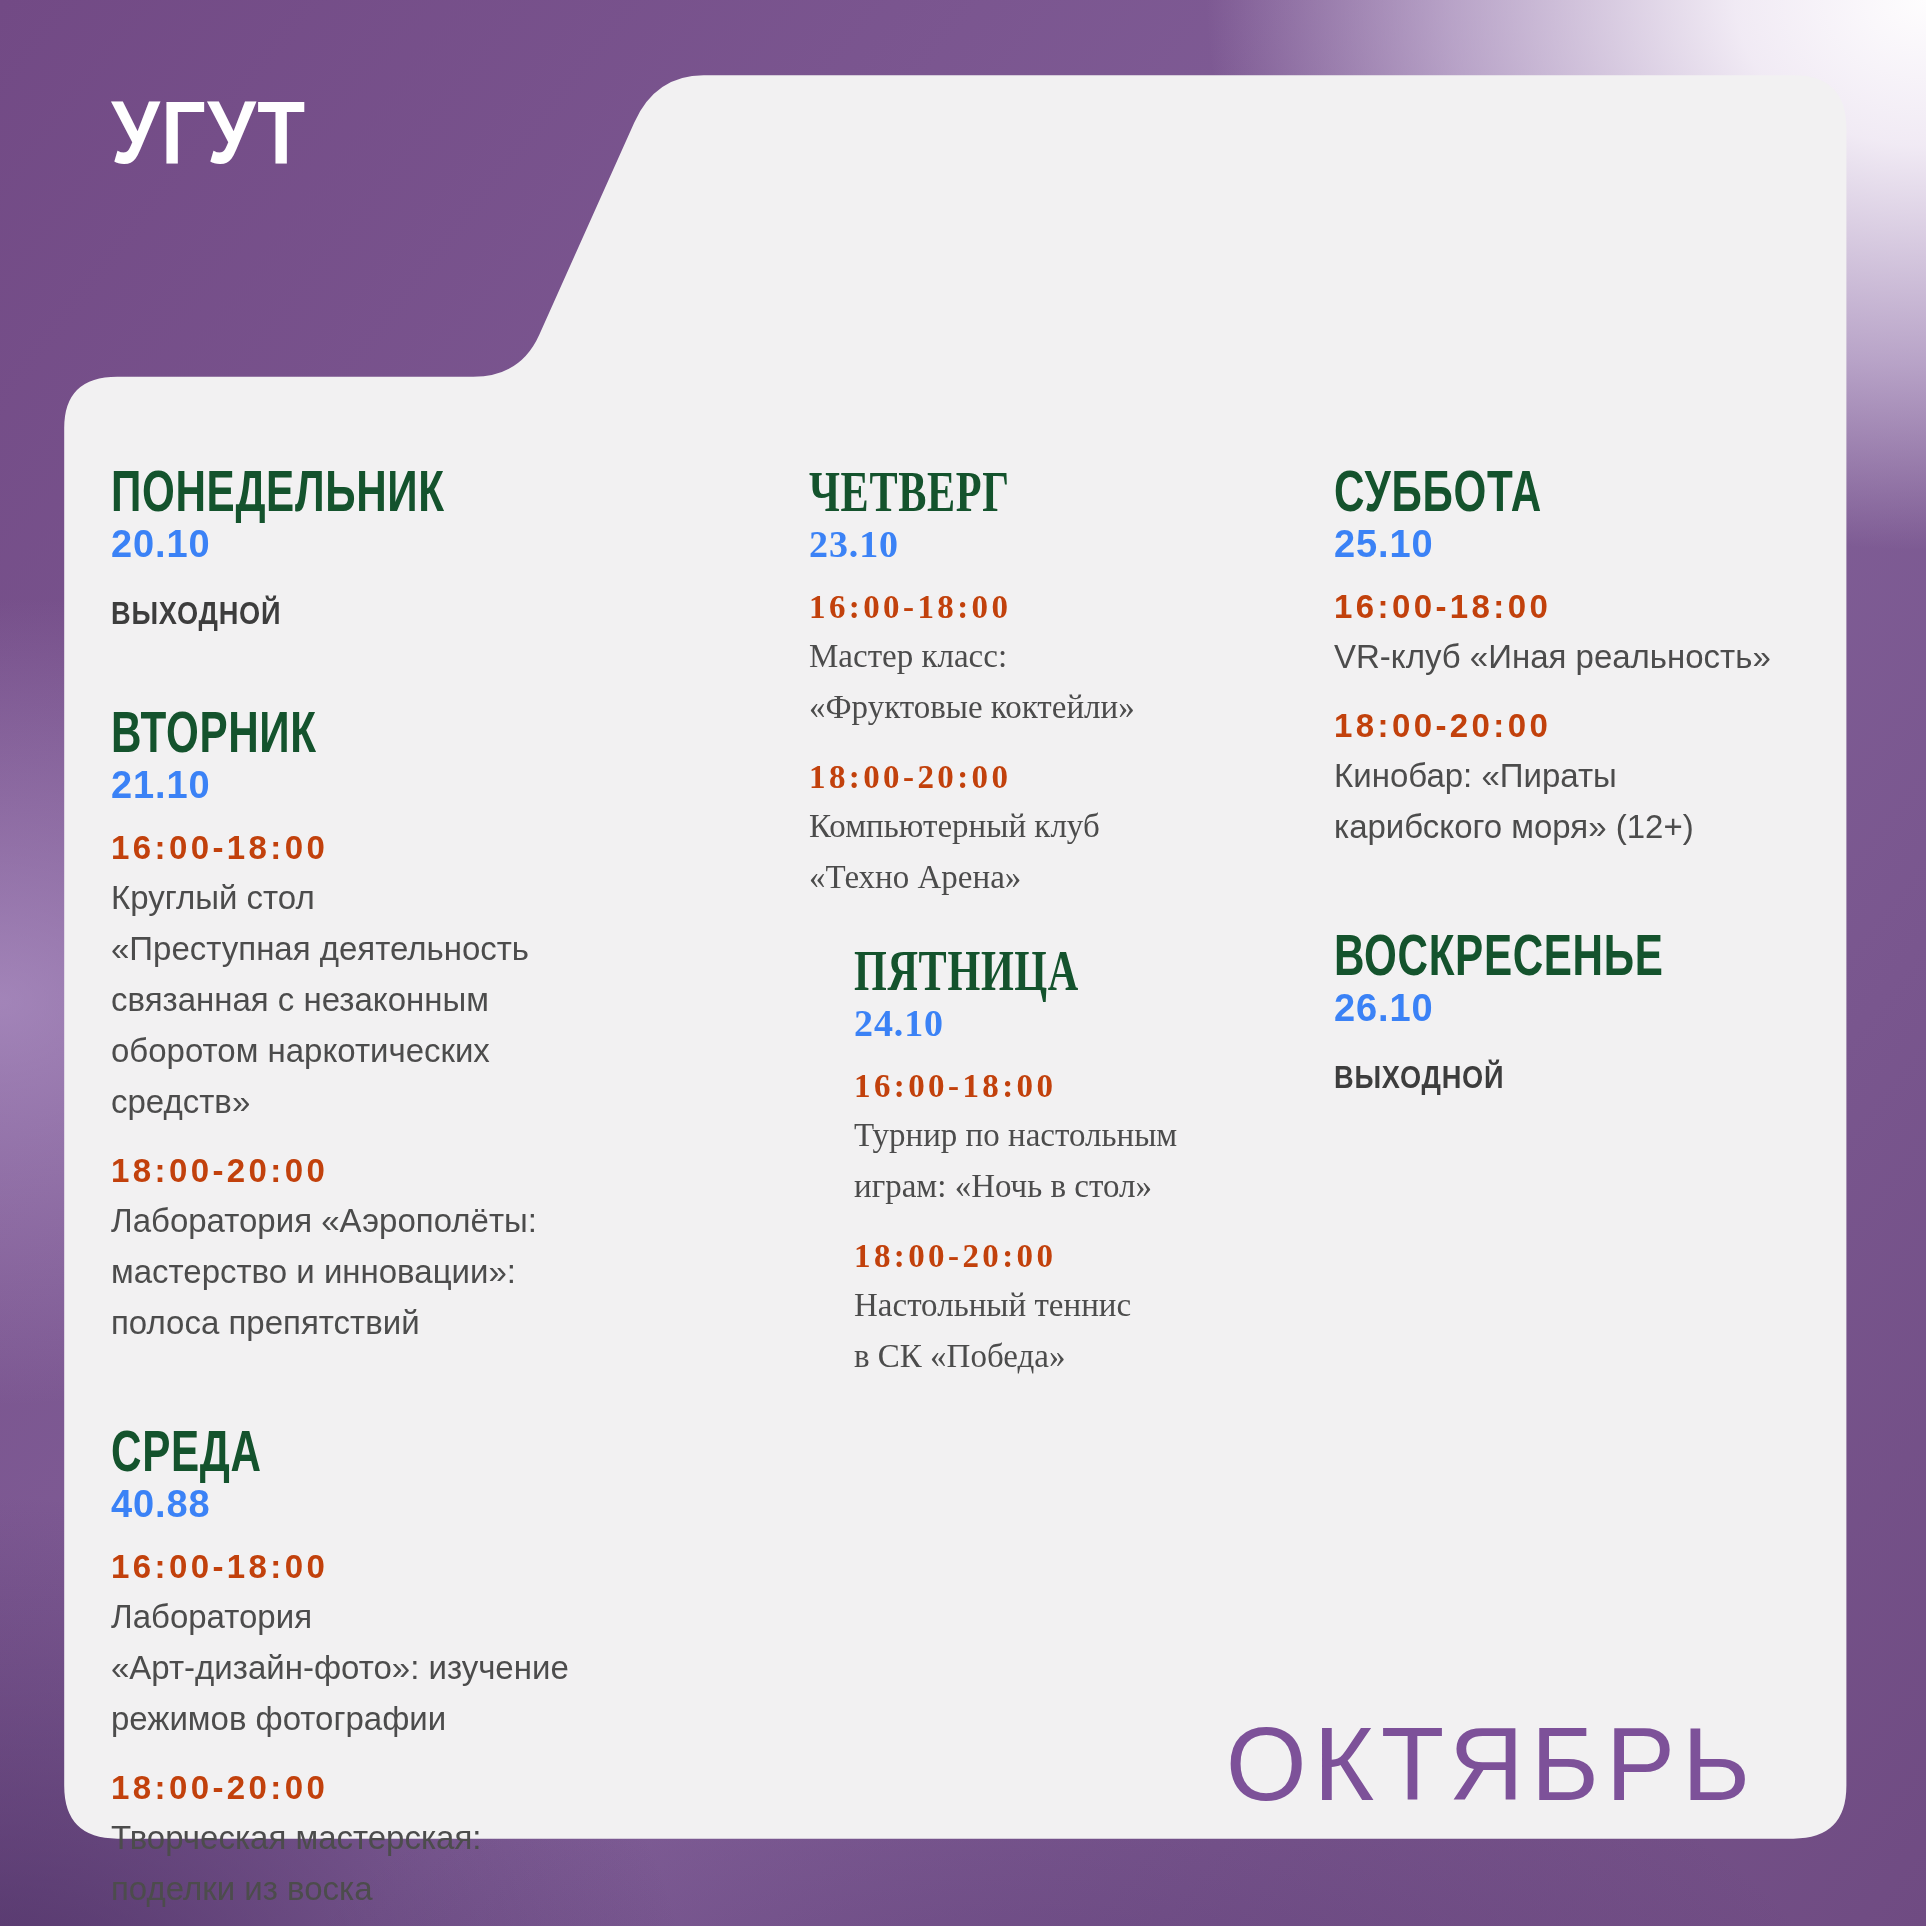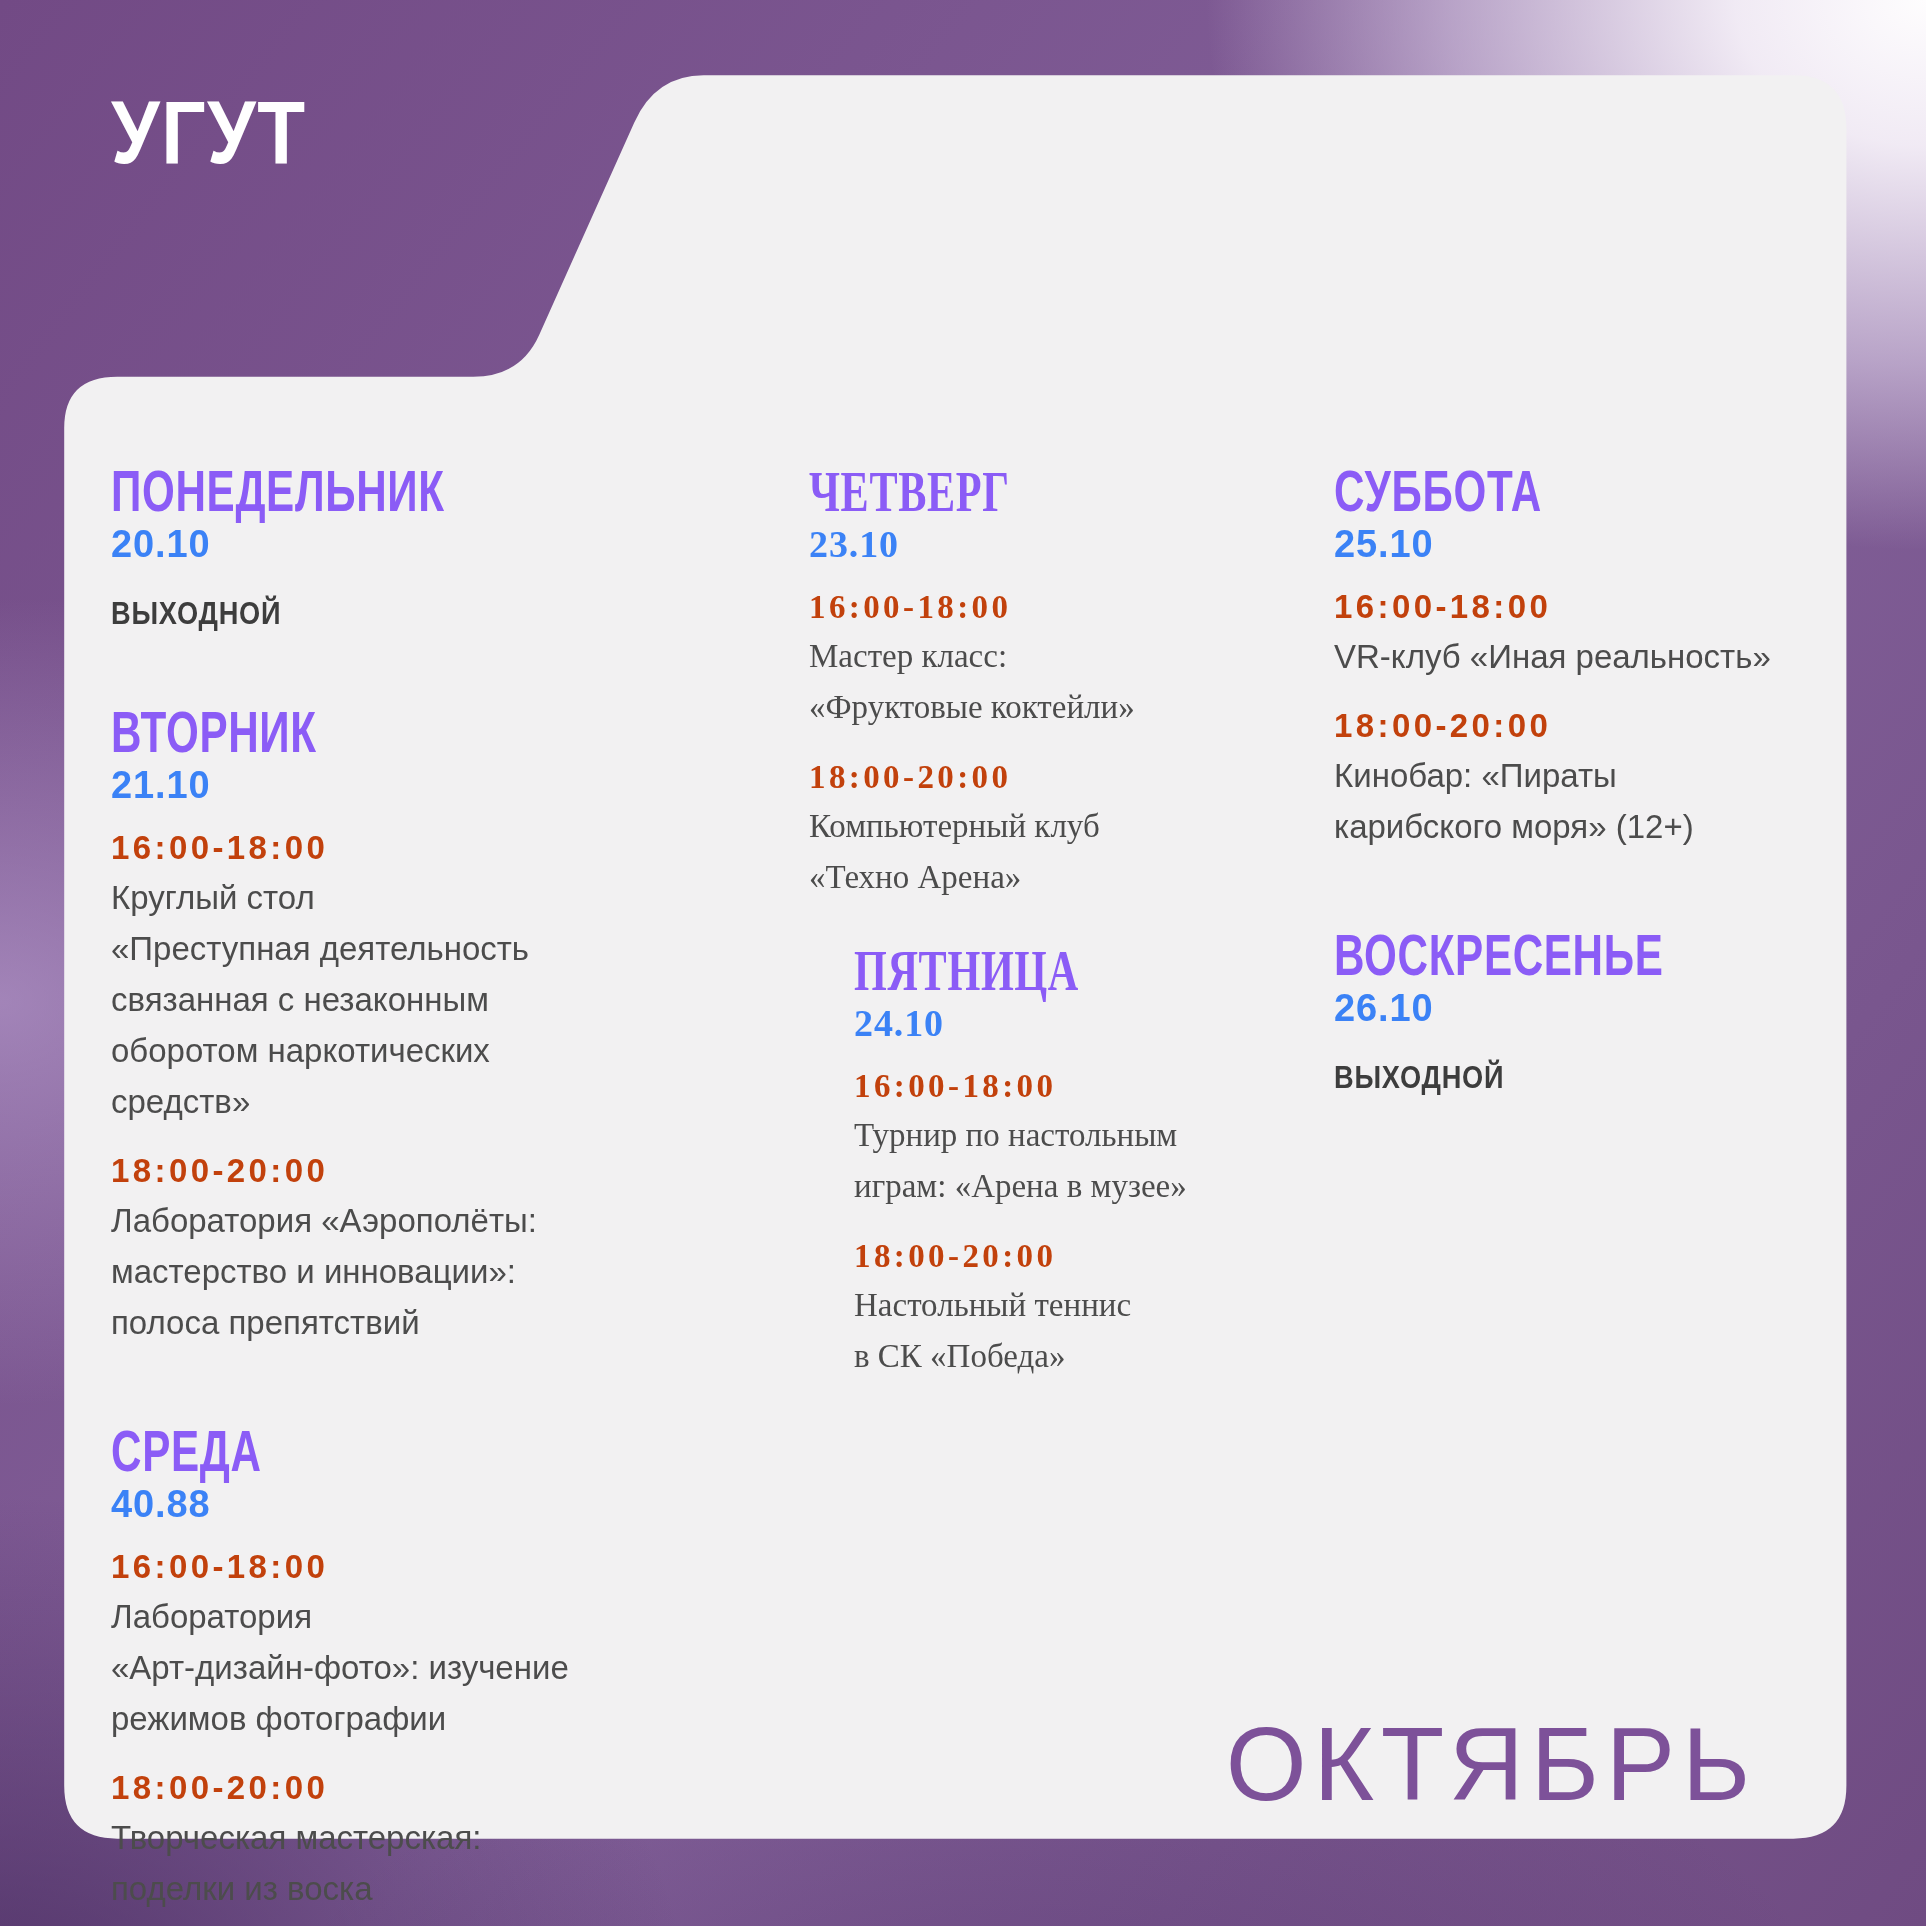--- a/index.html
+++ b/index.html
@@ -20,21 +20,21 @@
   .cond-logo{display:inline-block;transform:scaleX(0.88);transform-origin:0 0;white-space:nowrap;}
 
   .col{position:absolute;top:463px;}
   .col1{left:111px;width:565px;}
   .col2{left:809px;width:479px;font-family:Liberation Serif, serif;}
   .col3{left:1334px;width:548px;}
 
   .day + .day{margin-top:75px;}
   .col2 .day + .day{margin-top:39px;margin-left:45px;}
 
-  .day-name{margin:0;font-size:57px;line-height:57px;font-weight:bold;color:#8b5cf6;}
+  .day-name{margin:0;font-size:57px;line-height:57px;font-weight:bold;color:#14532d;}
   .cond{display:inline-block;transform:scaleX(0.74);transform-origin:0 0;white-space:nowrap;letter-spacing:0.9px;}
   .day-date{margin-top:5.1px;font-size:38px;line-height:38px;font-weight:bold;color:#3b82f6;letter-spacing:0.9px;}
 
   .slot{margin-top:26px;}
   .time{font-size:33px;line-height:36px;font-weight:bold;color:#c2410c;letter-spacing:3.4px;}
   .event{margin-top:6px;font-size:33px;line-height:51px;color:#4c4c4c;white-space:pre-line;}
 
   .dayoff{margin-top:34px;font-size:32px;line-height:32px;font-weight:bold;color:#3d3d3d;}
   .cond-off{display:inline-block;transform:scaleX(0.85);transform-origin:0 0;white-space:nowrap;letter-spacing:0.9px;}
 
@@ -128,21 +128,21 @@
 «Техно Арена»</div>
       </div>
     </section>
 
     <section class="day">
       <h2 class="day-name"><span class="cond">ПЯТНИЦА</span></h2>
       <div class="day-date">24.10</div>
       <div class="slot">
         <div class="time">16:00-18:00</div>
         <div class="event">Турнир по настольным
-играм: «Арена в музее»</div>
+играм: «Ночь в стол»</div>
       </div>
       <div class="slot">
         <div class="time">18:00-20:00</div>
         <div class="event">Настольный теннис
 в СК «Победа»</div>
       </div>
     </section>
 
   </div>
 

